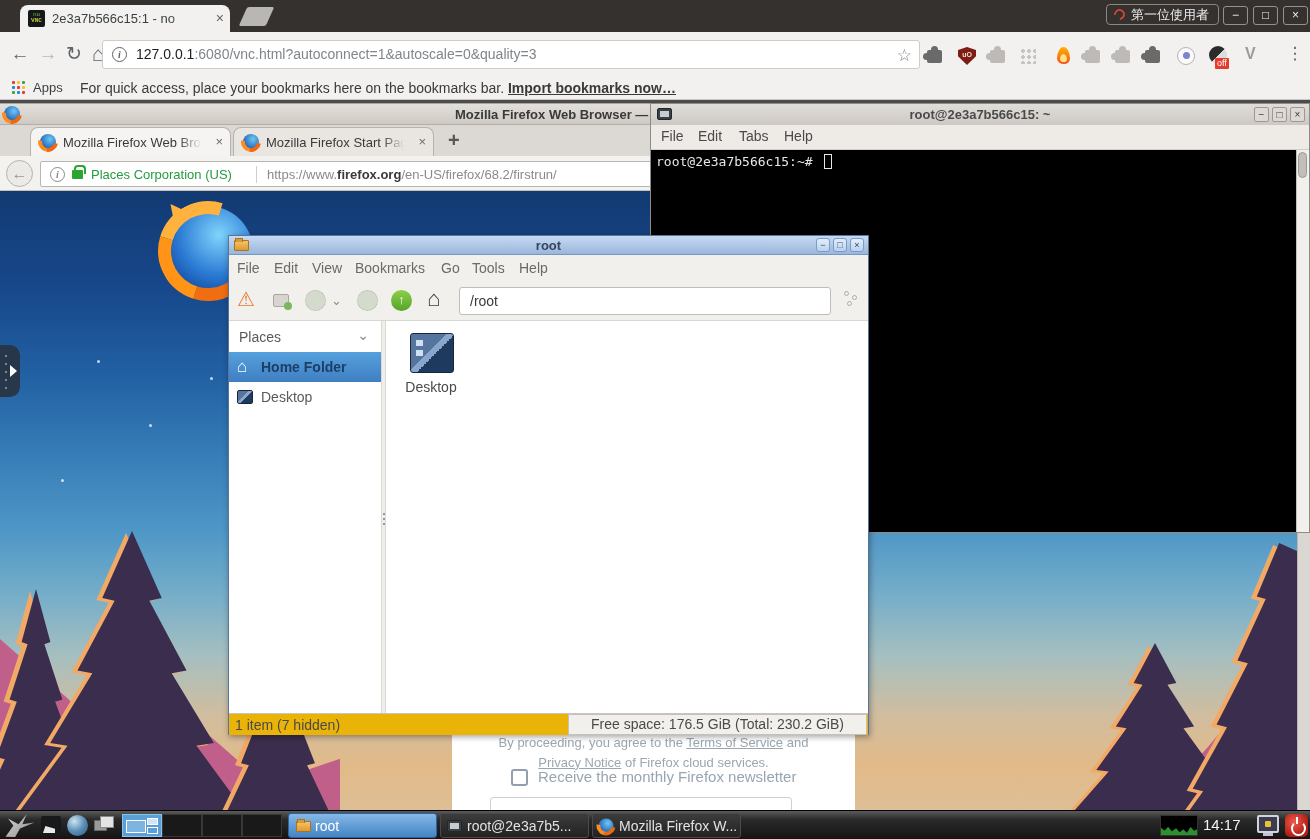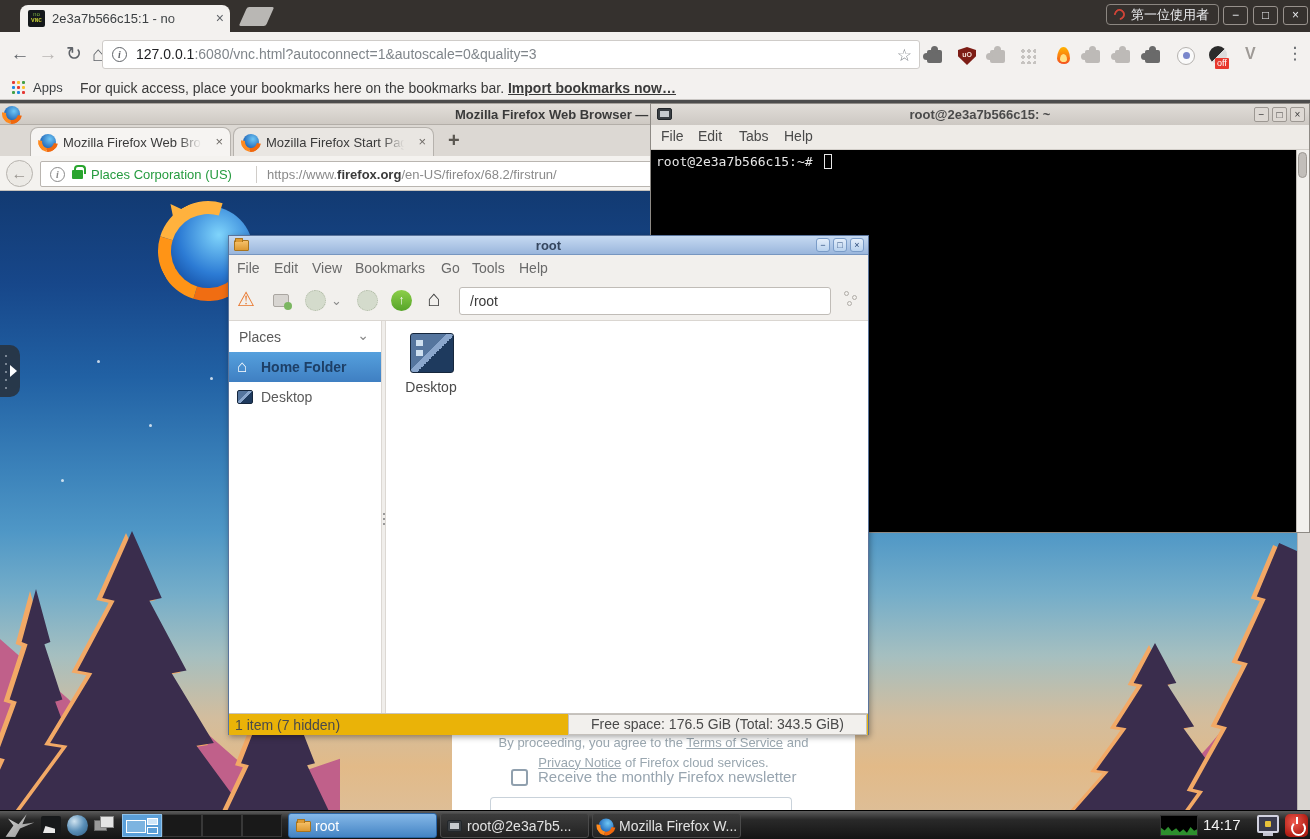--- a/index.html
+++ b/index.html
@@ -474,21 +474,21 @@
         <div id="fm-file">
           <span class="big-desk">
               <i></i>
             </span>
           <span class="flabel">Desktop</span>
         </div>
       </div>
     </div>
     <div id="fm-status">
       <span id="fm-status-left">1 item (7 hidden)</span>
-      <span id="fm-status-right">Free space: 176.5 GiB (Total: 343.5 GiB)</span>
+      <span id="fm-status-right">Free space: 176.5 GiB (Total: 230.2 GiB)</span>
     </div>
   </div>
 
   <div class="abs" id="taskbar">
     <div class="abs" id="lxde-bird"></div>
     <div class="abs" id="tb-fm-ico"></div>
     <div class="abs" id="tb-globe"></div>
     <div class="abs" id="tb-wins">
         <span class="w1"></span>
         <span class="w2"></span>

